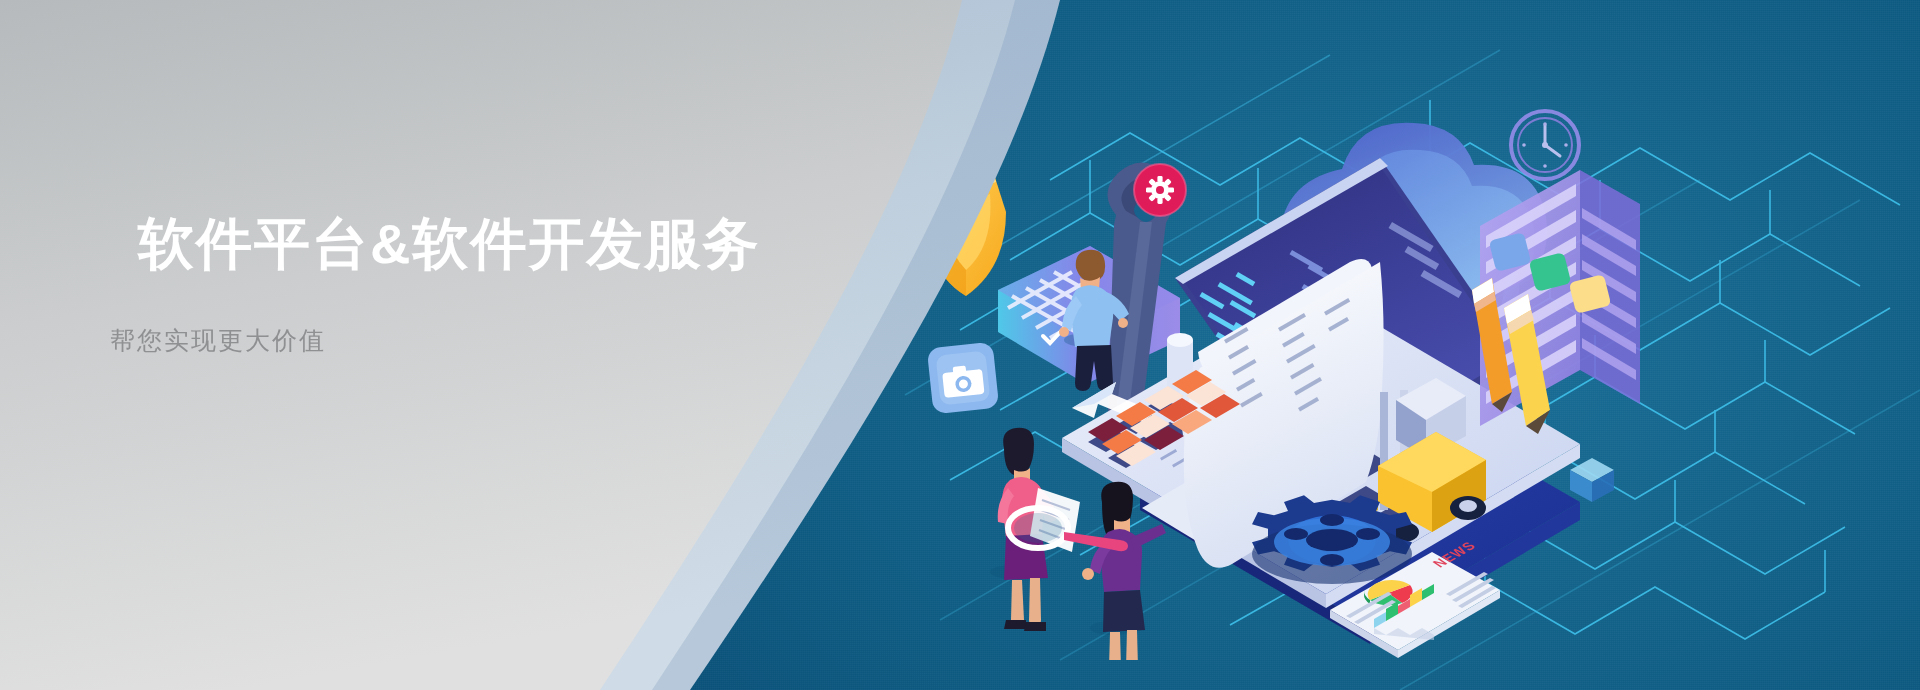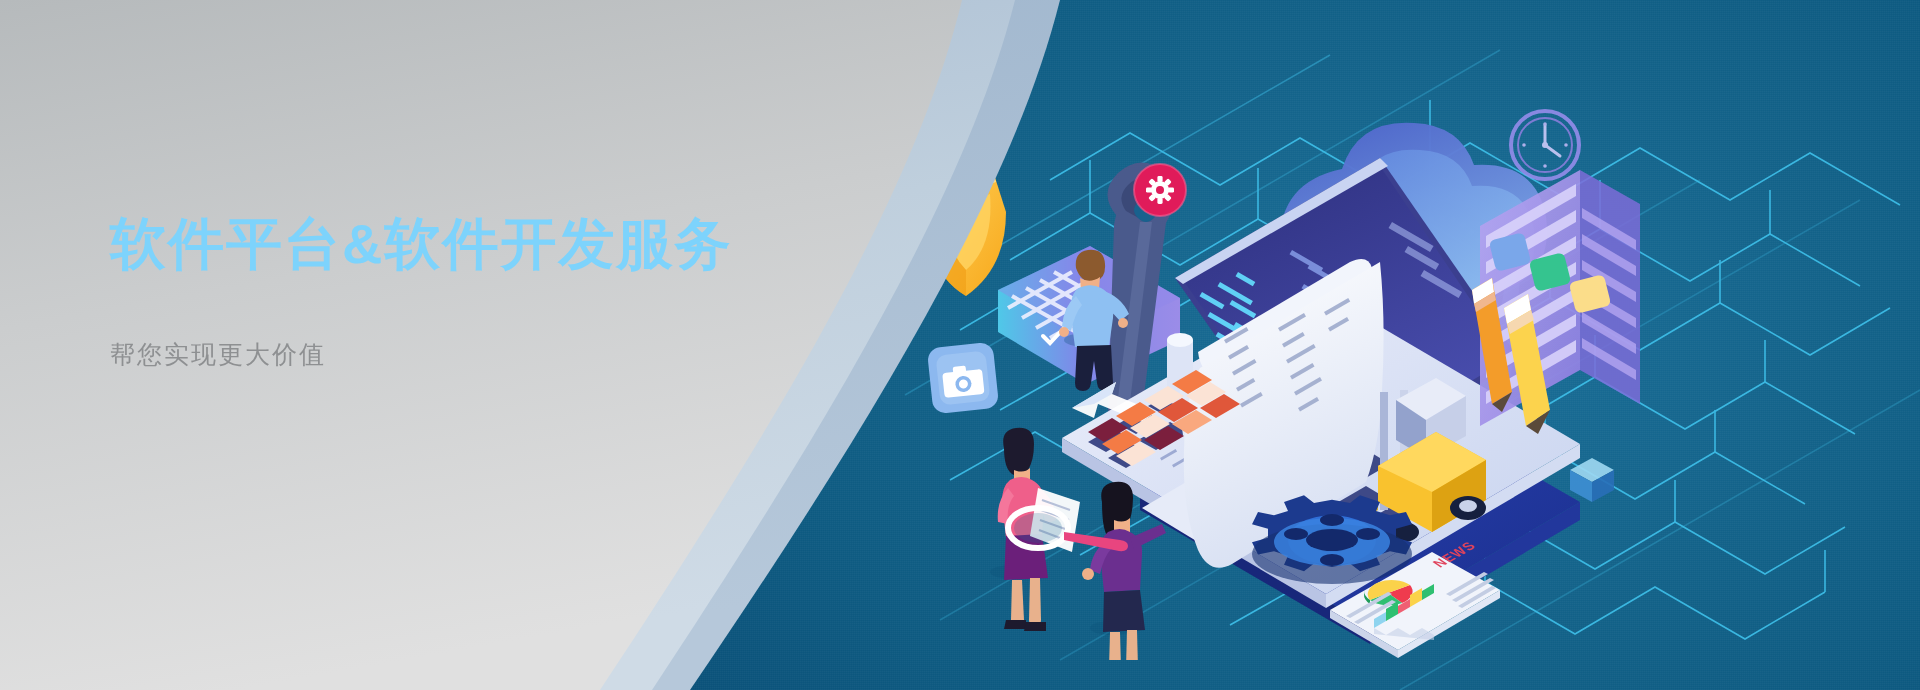--- a/index.html
+++ b/index.html
@@ -33,26 +33,27 @@
 
   
   .gray-wrap { position:absolute; inset:0; }
 
   
   .text-block { position:absolute; left:110px; top:212px; width:720px; }
   .headline {
     font-size:56px;
     font-weight:700;
     letter-spacing:2px;
-    color:#7dd3fc;
+    color:#ffffff;
     line-height:1.15;
     white-space:nowrap;
+    margin-left:28px;
   }
   .subhead {
-    margin-top:62px;
+    margin-top:48px;
     font-size:25px;
     font-weight:400;
     letter-spacing:2px;
     color:#8e9092;
     white-space:nowrap;
   }
 
   
   .illus { position:absolute; left:880px; top:40px; width:1060px; height:620px; }
   .illus svg { display:block; }

